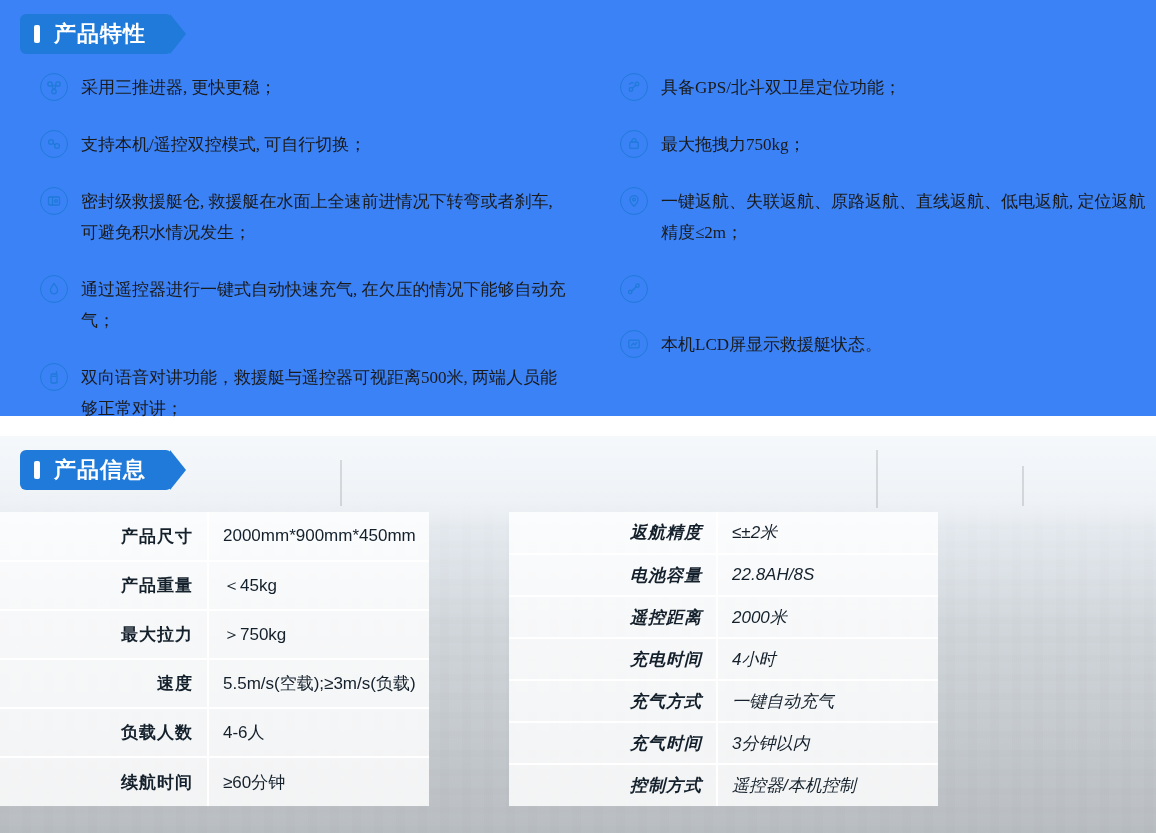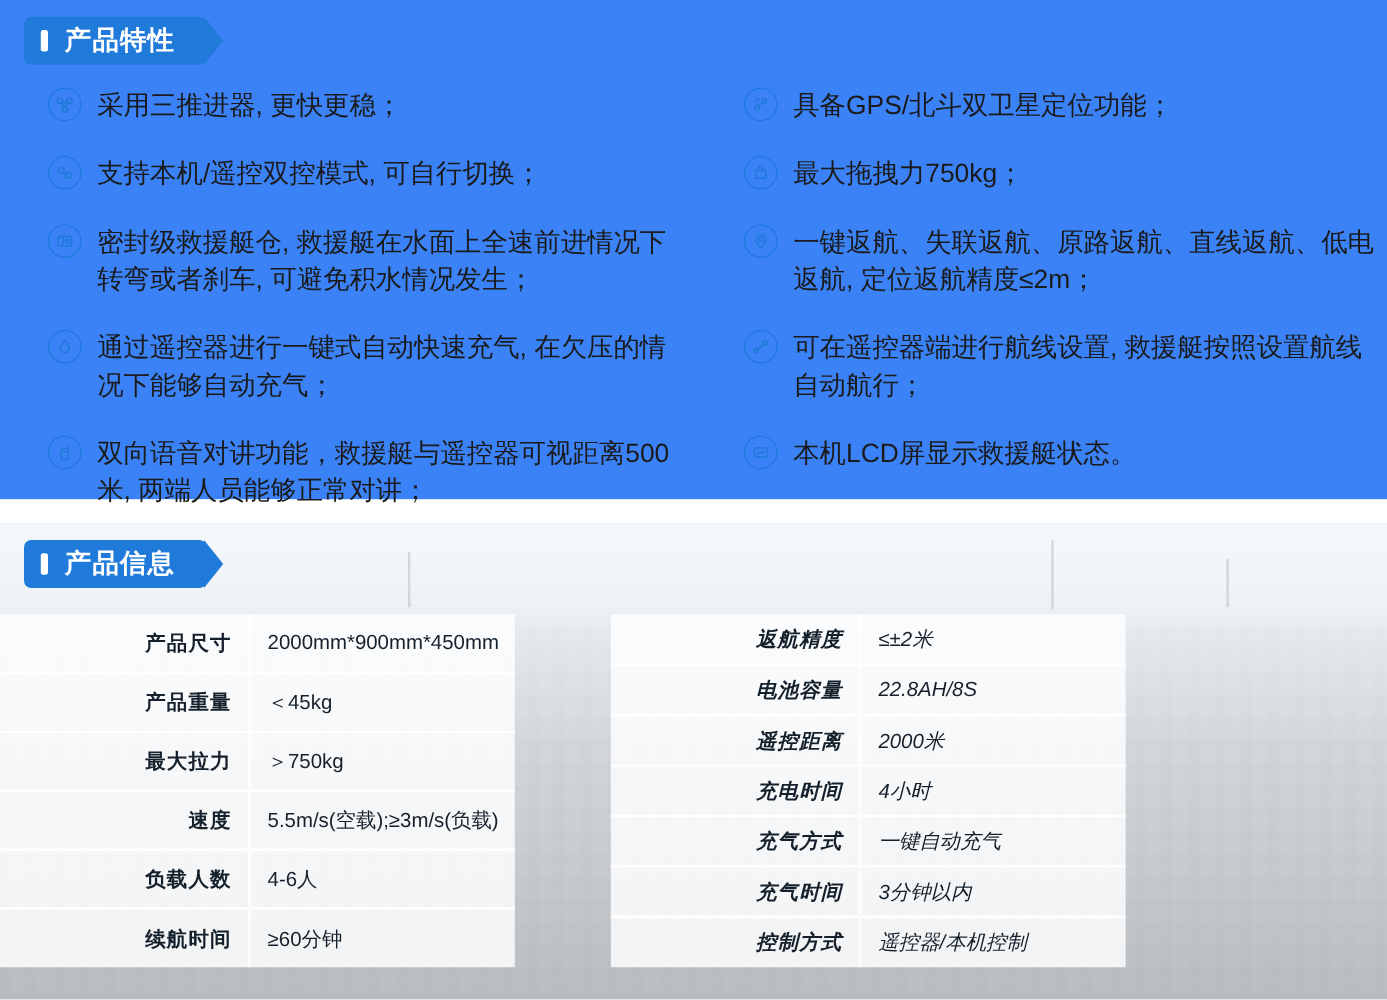--- a/index.html
+++ b/index.html
@@ -92,24 +92,25 @@
     justify-content: center;
     font-size: 14px;
     line-height: 1;
     margin-right: 13px;
     margin-top: 1px;
     box-sizing: border-box;
     background: transparent;
   }
   .feat-icon svg { display:block; }
   .feat-text {
-    font-size: 22px;
+    font-size: 17px;
     line-height: 31px;
     color: #1a1a1a;
     max-width: 490px;
+    font-family: Liberation Serif, serif;
   }
 
   
   .info {
     position: absolute;
     left: 0;
     top: 436px;
     width: 1156px;
     height: 397px;
     overflow: hidden;
@@ -273,21 +274,20 @@
           <span class="feat-text">一键返航、失联返航、原路返航、直线返航、低电返航, 定位返航精度≤2m；</span>
         </div>
         <div class="feat-item">
           <span class="feat-icon">
             <svg width="16" height="16" viewBox="0 0 16 16">
               <circle cx="4.2" cy="11" r="1.7" stroke="#1f7ad9" fill="none" stroke-width="1.3" stroke-linecap="round" stroke-linejoin="round"></circle>
               <circle cx="11.6" cy="4.6" r="1.7" stroke="#1f7ad9" fill="none" stroke-width="1.3" stroke-linecap="round" stroke-linejoin="round"></circle>
               <path d="M5.6 9.9 C8 8.6 8.6 7 10.3 5.6" stroke="#1f7ad9" fill="none" stroke-width="1.3" stroke-linecap="round" stroke-linejoin="round"></path>
             </svg>
           </span>
-          <span class="feat-text">可在遥控器端进行航线设置, 救援艇按照设置航线自动航行；</span>
         </div>
         <div class="feat-item">
           <span class="feat-icon">
             <svg width="16" height="16" viewBox="0 0 16 16">
               <rect x="2.8" y="4.2" width="10.4" height="7.6" rx="1.2" stroke="#1f7ad9" fill="none" stroke-width="1.3" stroke-linecap="round" stroke-linejoin="round"></rect>
               <path d="M5.4 9.6 L7.4 7.2 L9 8.8 L10.8 6.6" stroke="#1f7ad9" fill="none" stroke-width="1.3" stroke-linecap="round" stroke-linejoin="round"></path>
             </svg>
           </span>
           <span class="feat-text">本机LCD屏显示救援艇状态。</span>
         </div>

